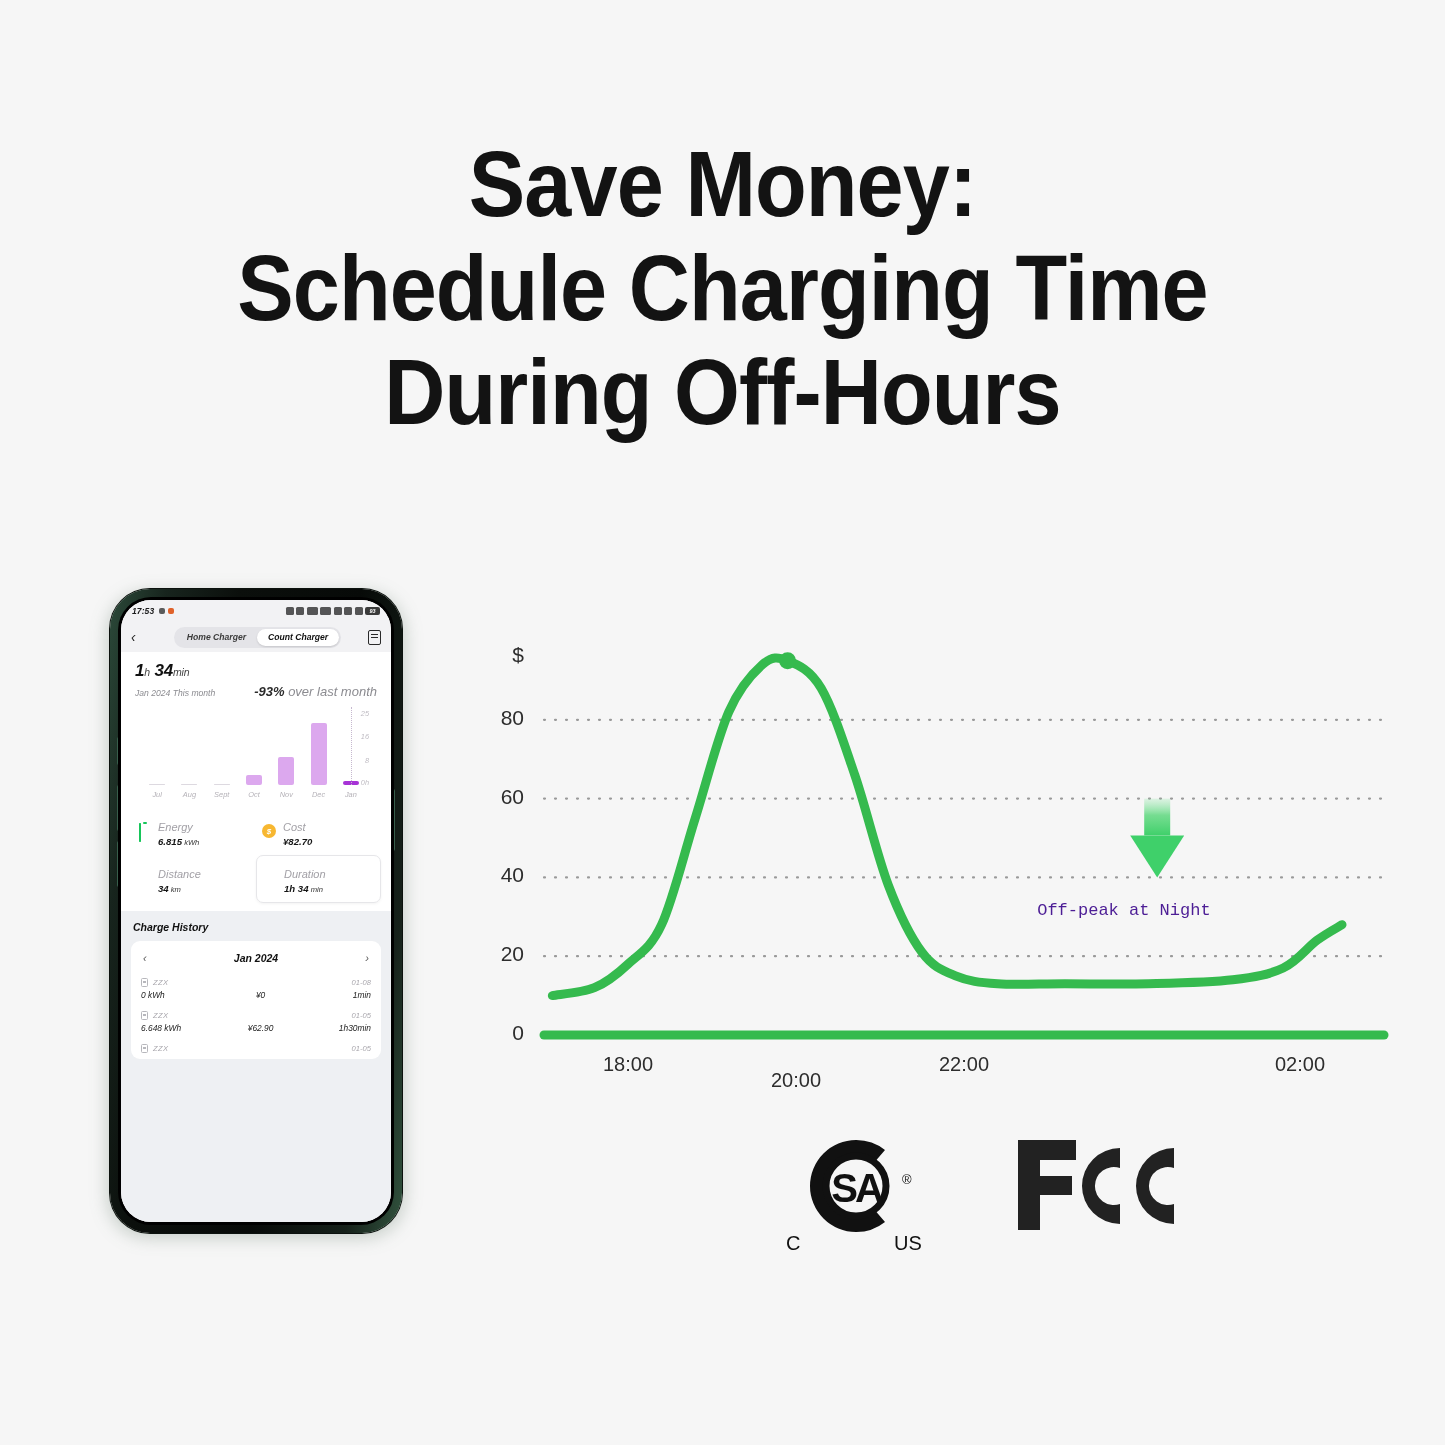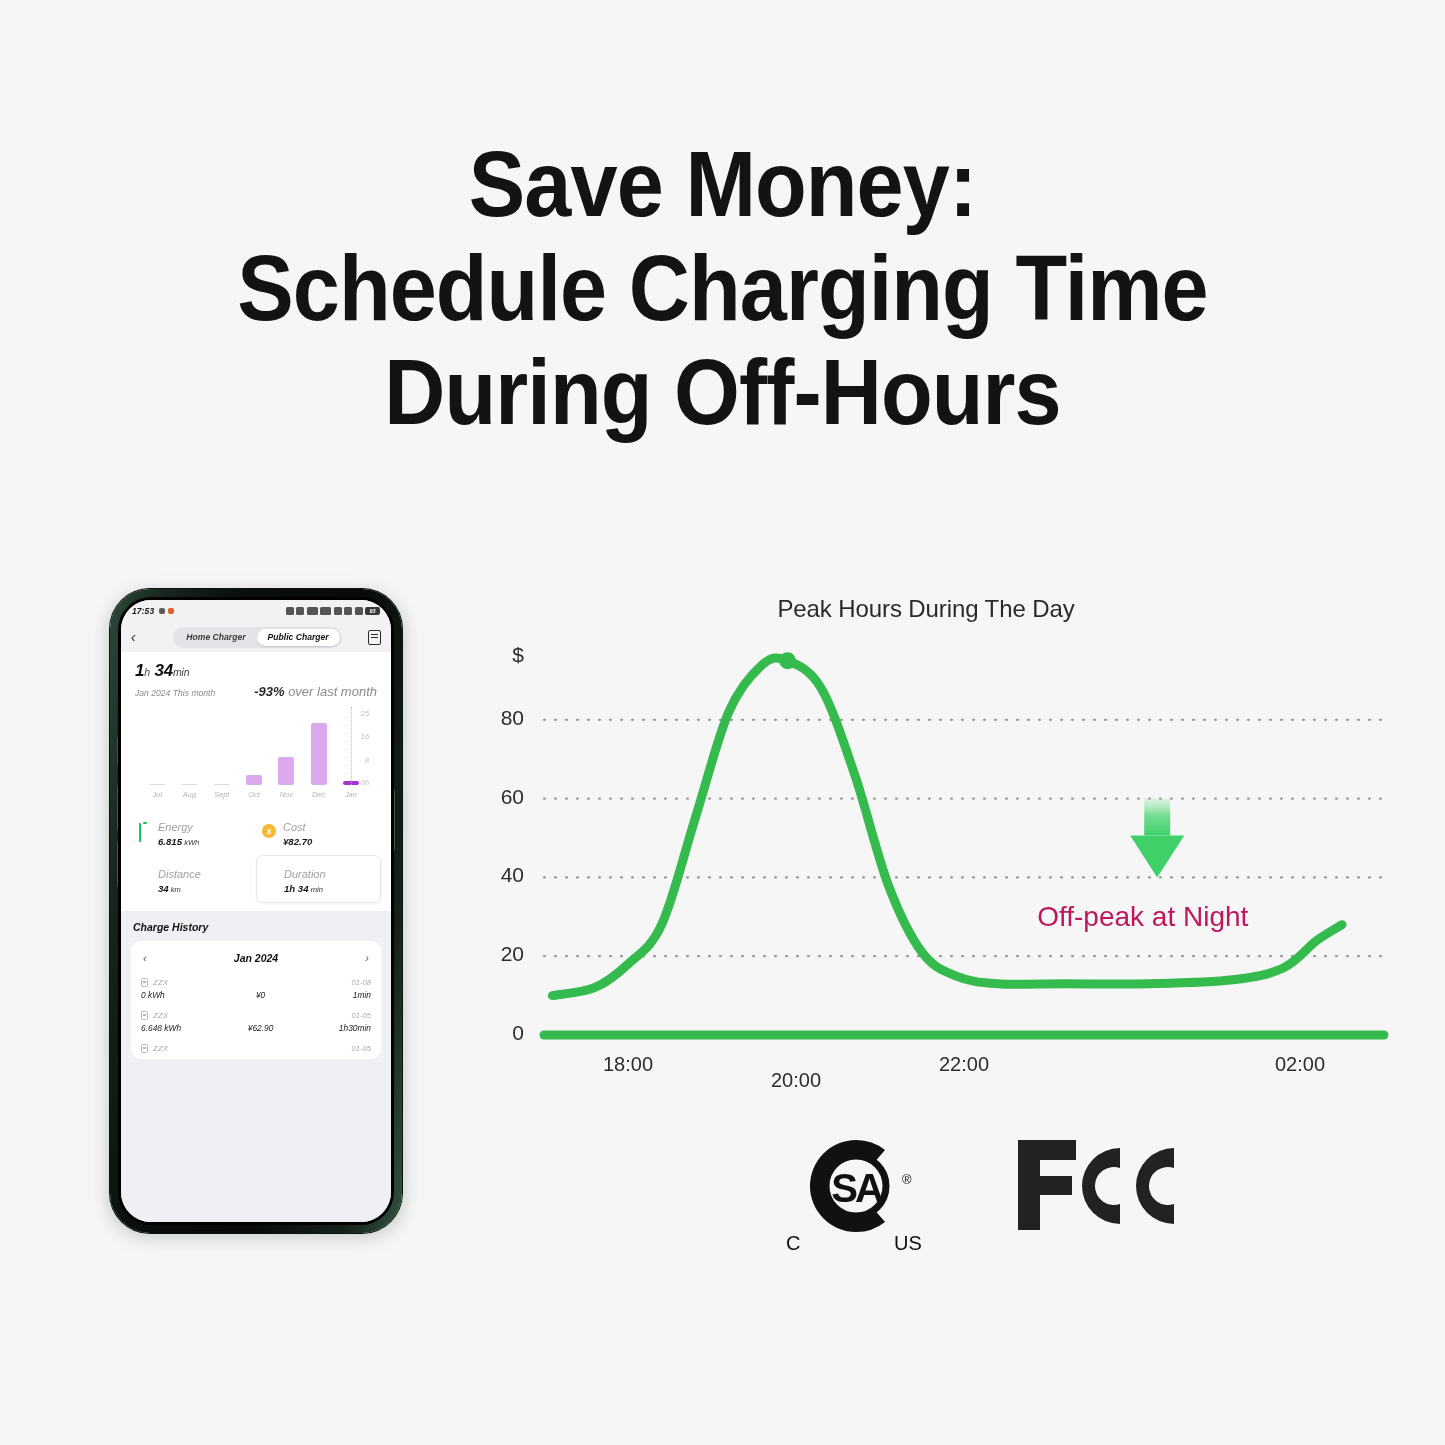--- a/index.html
+++ b/index.html
@@ -192,21 +192,21 @@
   .chart-title {
     position:absolute; left:120px; top:12px; width:660px; text-align:center;
     font-size:24px; color:#2b2b2b; letter-spacing:-.1px;
   }
   .chart-svg { position:absolute; left:0; top:0; width:920px; height:520px; }
   .ylab {
     position:absolute; width:48px; text-align:right; font-size:21px; color:#2d2d2d;
   }
   .xlab { position:absolute; font-size:20px; color:#2d2d2d; text-align:center; width:110px; }
   .annot {
-    position:absolute; font-size:28px; color:#be185d; white-space:nowrap;
+    position:absolute; font-size:17px; color:#4c1d95; white-space:nowrap;font-family:Liberation Mono, monospace;
   }
 
   
   .certs { position:absolute; left:760px; top:1118px; width:420px; height:140px; }
 </style>
 </head>
 <body>
 
 <div class="headline">
   <span class="l">Save Money:</span>
@@ -239,21 +239,21 @@
             <span class="sb-ic"></span>
             <span class="sb-ic"></span>
             <span class="sb-batt">93</span>
           </span>
         </div>
 
         <div class="navbar">
           <span class="nav-back">‹</span>
           <span class="seg">
             <span class="seg-item">Home Charger</span>
-            <span class="seg-item active">Public Charger</span>
+            <span class="seg-item active">Count Charger</span>
           </span>
           <span class="nav-doc"></span>
         </div>
 
         <div class="summary">
           <div class="big-dur">
             <span class="n">1</span><span class="u">h</span>
             <span class="n">34</span><span class="u">min</span>
           </div>
           <div class="sub-row">
@@ -374,21 +374,20 @@
               </div>
           </div>
         </div>
 
       </div>
     </div>
   </div>
 </div>
 
 <div class="chart">
-  <div class="chart-title">Peak Hours During The Day</div>
   <svg class="chart-svg" viewBox="0 0 920 520">
     <defs>
       <linearGradient id="arrowGrad" x1="0" y1="0" x2="0" y2="1">
         <stop offset="0%" stop-color="#8fe6a8" stop-opacity="0.25"></stop>
         <stop offset="45%" stop-color="#5fd87f" stop-opacity="0.85"></stop>
         <stop offset="100%" stop-color="#3fd06a" stop-opacity="1"></stop>
       </linearGradient>
     </defs>
     <g id="gridGroup">
         <line x1="68" x2="908" y1="373.2" y2="373.2" stroke="#9a9a9a" stroke-width="2.2" stroke-dasharray="1 10" stroke-linecap="round"></line>

